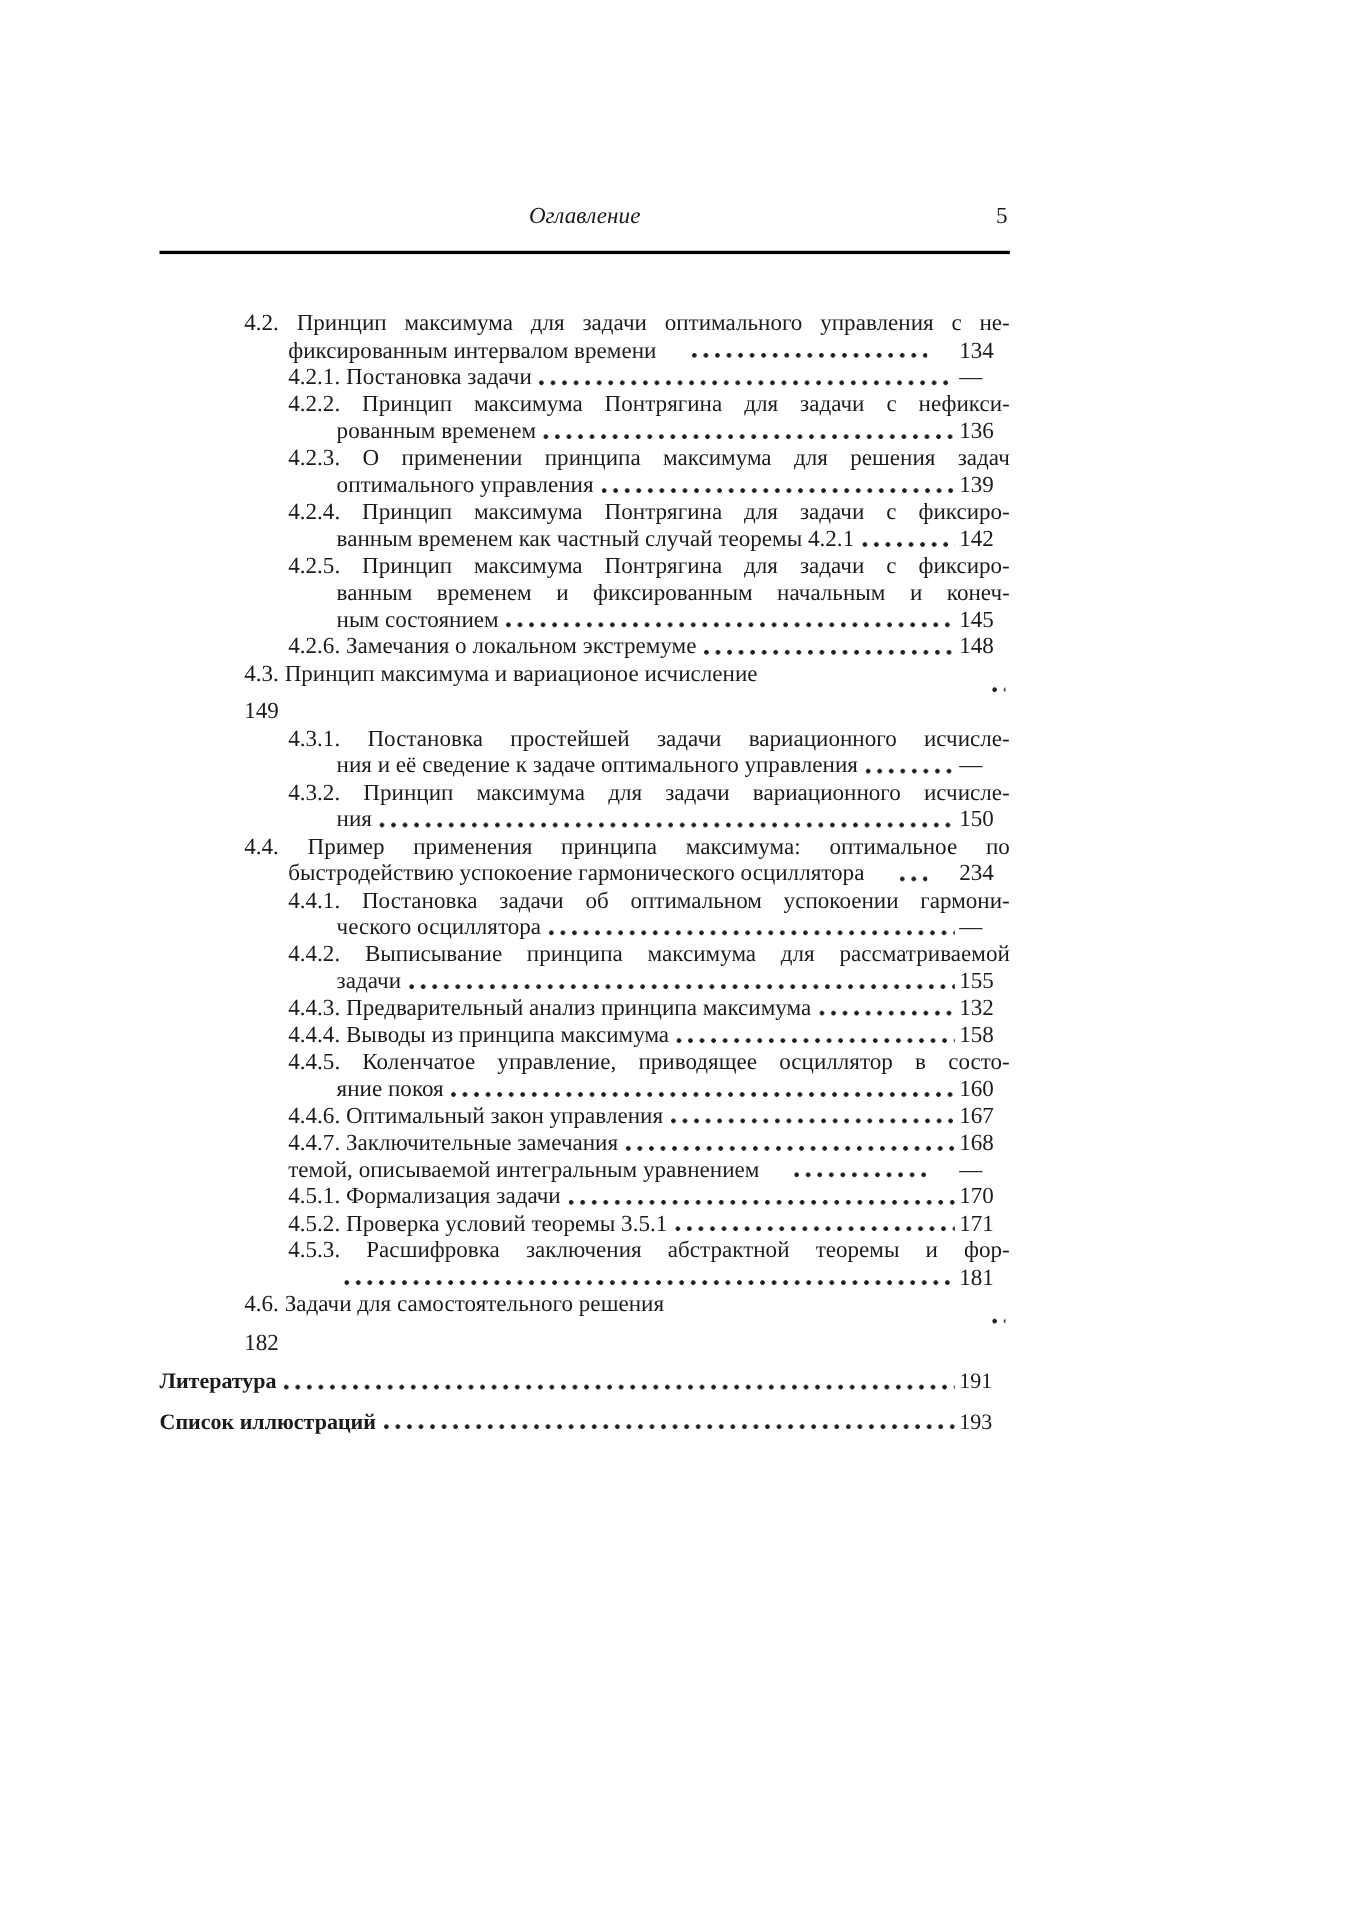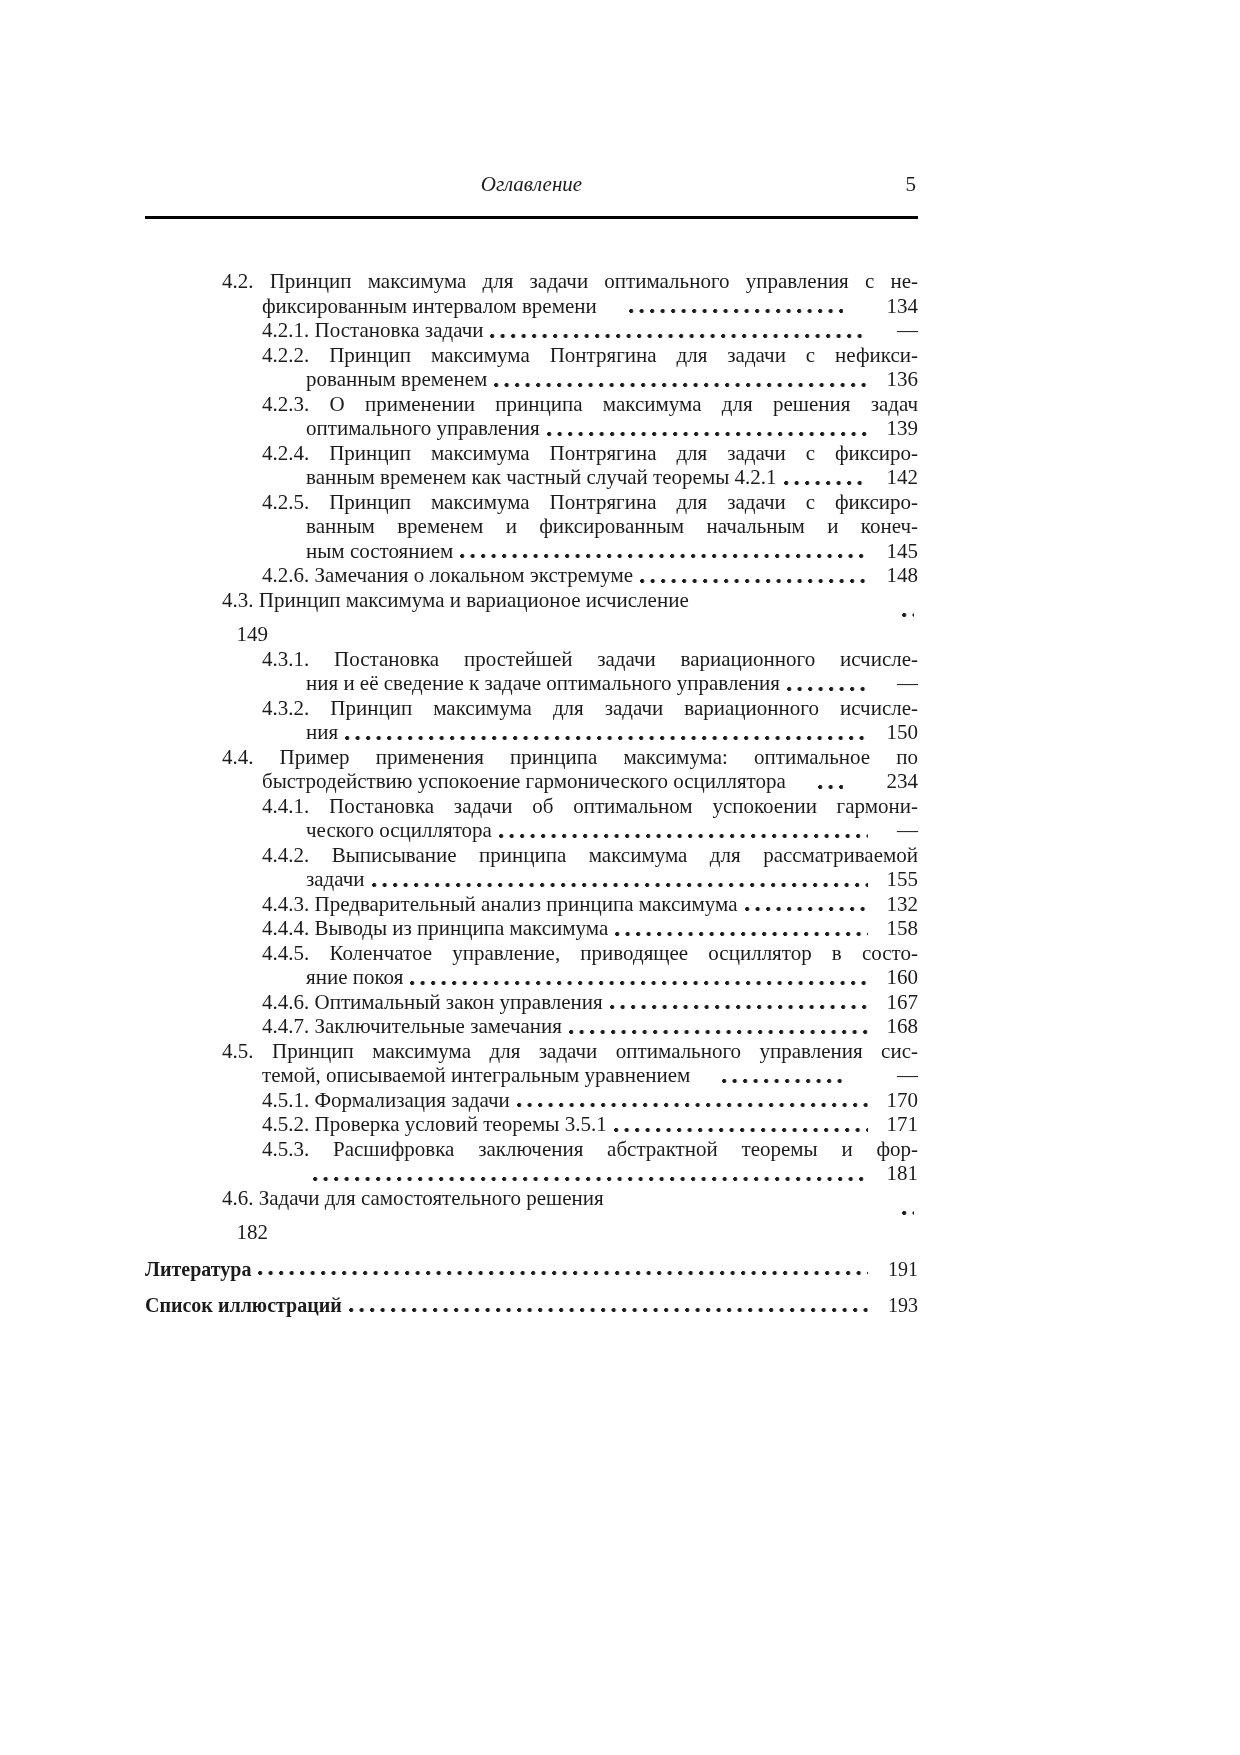--- a/index.html
+++ b/index.html
@@ -4,21 +4,21 @@
 <style>
   html, body { margin: 0; padding: 0; }
   body {
     width: 1240px; height: 1755px;
     background: #ffffff;
     font-family: "Liberation Serif", "DejaVu Serif", serif;
     color: #1b1b1b;
     overflow: hidden;
   }
   .sheet { position: relative; width: 1240px; height: 1755px; background: #ffffff; }
-  .textblock { position: absolute; left: 145px; top: 172px; width: 773px; }
+  .textblock { position: absolute; left: 145px; top: 184px; width: 773px; }
 
   
   .hdr {
     position: relative;
     text-align: center;
     font-size: 21px;
     line-height: 24px;
     padding-bottom: 20px;
     border-bottom: 3px solid #000;
   }
@@ -52,21 +52,21 @@
     flex: 1 1 auto;
     min-width: 12px;
     align-self: flex-end;
     height: 6px;
     margin: 0 4px 4px 7px;
     background-image: radial-gradient(circle at 2.2px 3px, #1b1b1b 1.75px, rgba(0,0,0,0) 2.35px);
     background-size: 10.5px 6px;
     background-repeat: repeat-x;
   }
   .l0 .leader { margin-bottom: 5px; }
-  .page-num { min-width: 46px; text-align: right; font-weight: normal; font-family: Liberation Serif, serif; }
+  .page-num { min-width: 46px; font-weight: normal; font-family: Liberation Serif, serif; }
   .l0 .page-num { font-weight: normal; }
 </style>
 </head>
 <body>
 
 <div class="sheet">
   <div class="textblock">
     <div class="hdr">
       <span class="hdr-title">Оглавление</span>
       <span class="hdr-page">5</span>
@@ -204,21 +204,20 @@
           </div>
         </div>
         <div class="entry l2">
           <div class="line last single">
             <span class="body">4.4.7. Заключительные замечания</span>
             <span class="leader"></span>
             <span class="page-num">168</span>
           </div>
         </div>
         <div class="entry l1">
-          <div class="line mid first"><span class="num">4.5.</span> Принцип максимума для задачи оптимального управления сис-</div>
           <div class="line last cont">
             <span class="body">темой, описываемой интегральным уравнением</span>
             <span class="leader"></span>
             <span class="page-num">—</span>
           </div>
         </div>
         <div class="entry l2">
           <div class="line last single">
             <span class="body">4.5.1. Формализация задачи</span>
             <span class="leader"></span>

